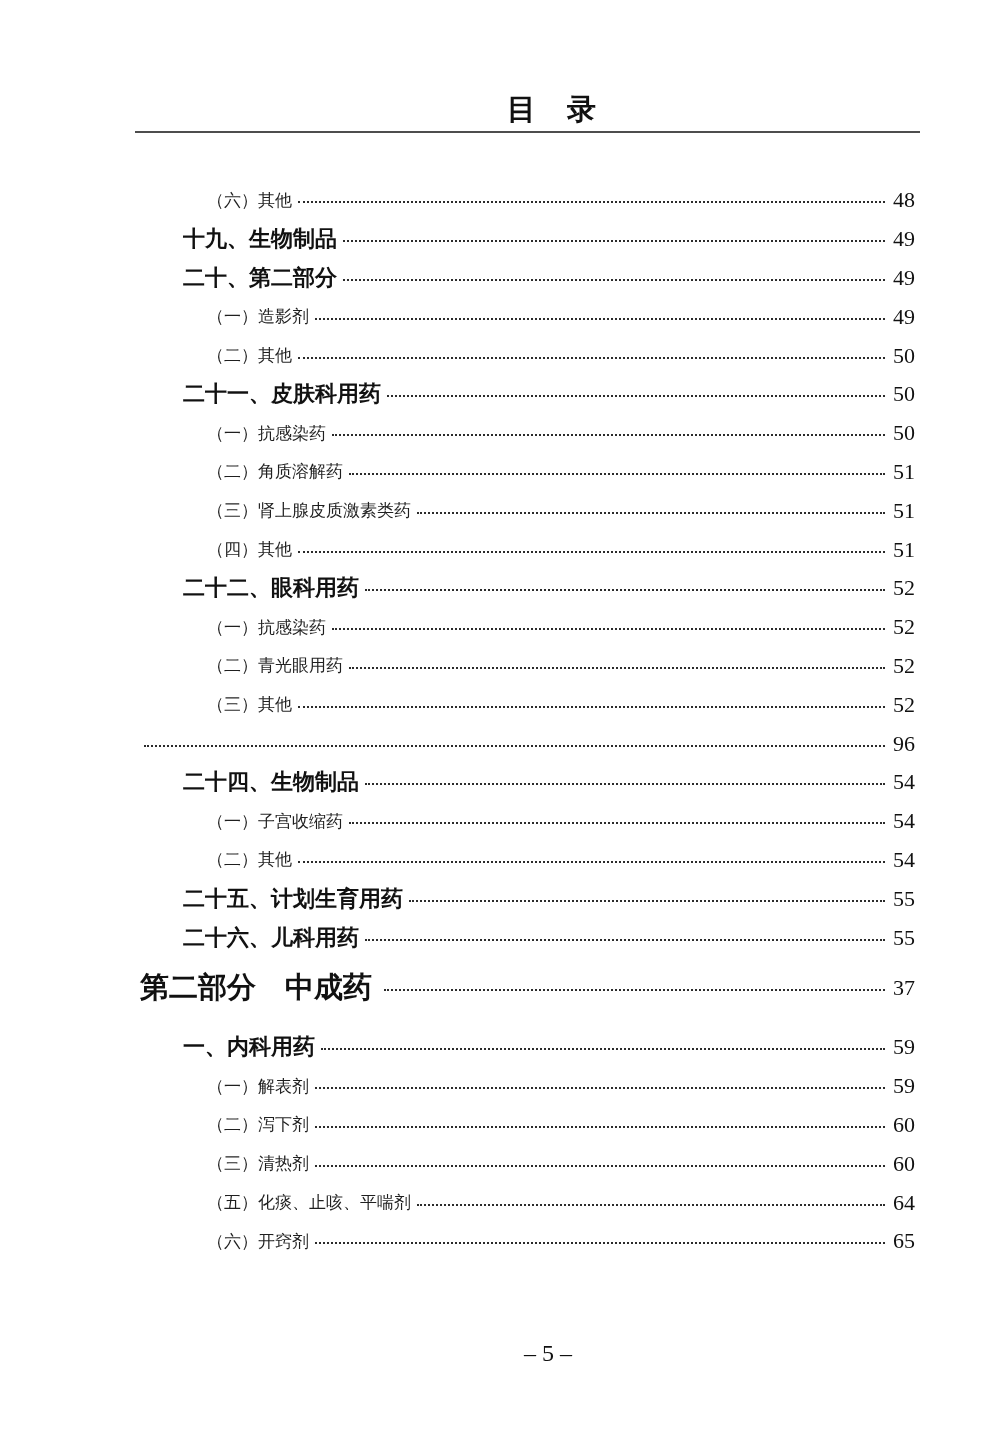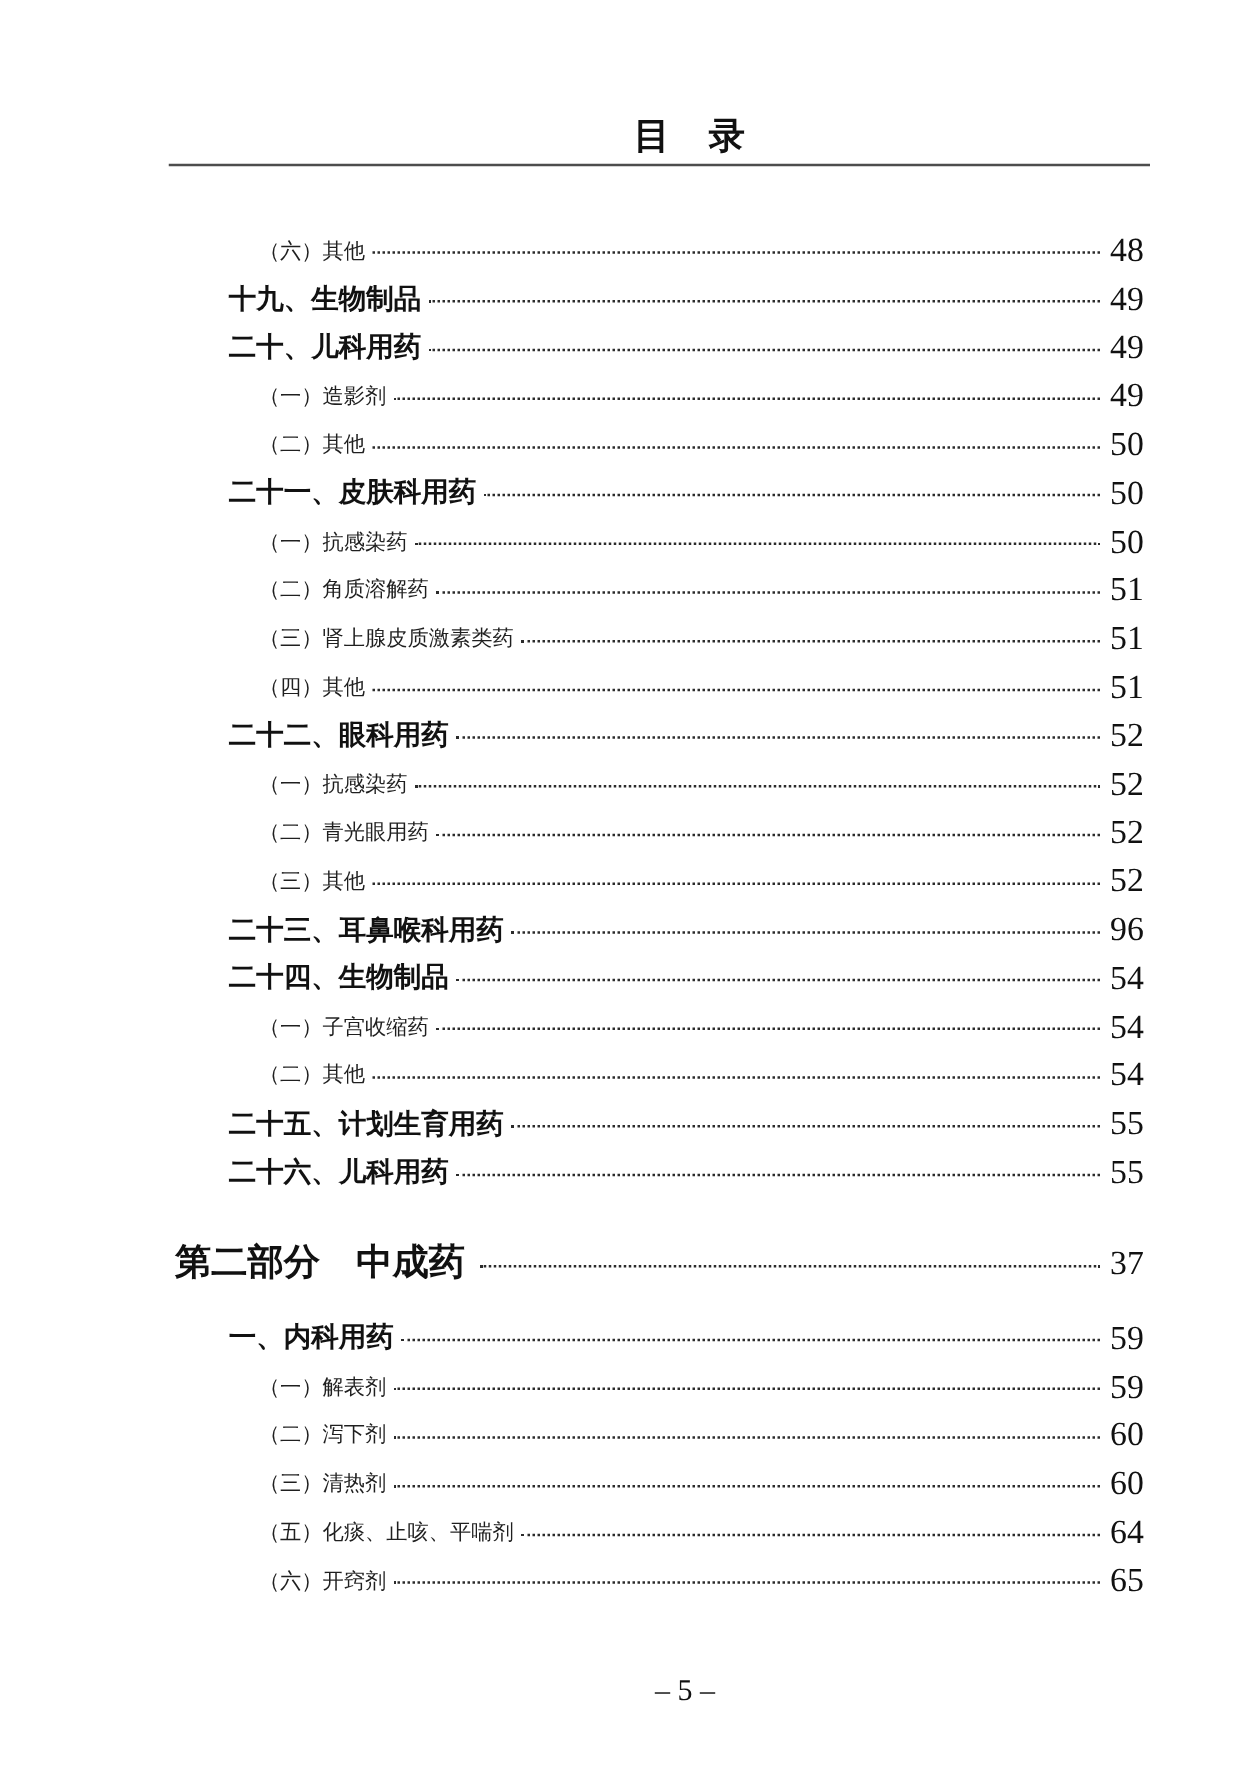--- a/index.html
+++ b/index.html
@@ -42,36 +42,36 @@
   .row .label{white-space:nowrap;}
   .row .dots{
     flex:1 1 auto;
     height:0;
     border-bottom:2.5px dotted var(--dots);
     margin:0 8px 0 6px;
     position:relative;top:2px;
   }
   .row .pg{
     white-space:nowrap;
-    font-size:27px;
+    font-size:22px;
     font-family:"Liberation Serif","DejaVu Serif",serif;
     color:var(--heading);
   }
   .lvl-sub .label{
     padding-left:69px;
     font-size:17px;
   }
   .lvl-chapter .label{
     padding-left:45px;
     font-size:22px;font-weight:700;color:var(--heading);
     font-family:Liberation Serif, serif;
   }
   .lvl-part{
     height:44px;
-    margin-top:32px;margin-bottom:18px;
+    margin-top:9px;margin-bottom:18px;
   }
   .lvl-part .label{
     padding-left:2px;
     font-size:29px;font-weight:700;color:var(--heading);
   }
   .lvl-part .dots{margin-left:12px;}
 
   
   .footer{
     position:absolute;left:135px;top:1341px;width:826px;
@@ -94,21 +94,21 @@
     <span class="label">（六）其他</span>
     <span class="dots"></span>
     <span class="pg">48</span>
   </div>
       <div class="row lvl-chapter">
     <span class="label">十九、生物制品</span>
     <span class="dots"></span>
     <span class="pg">49</span>
   </div>
       <div class="row lvl-chapter">
-    <span class="label">二十、儿科用药</span>
+    <span class="label">二十、第二部分</span>
     <span class="dots"></span>
     <span class="pg">49</span>
   </div>
       <div class="row lvl-sub">
     <span class="label">（一）造影剂</span>
     <span class="dots"></span>
     <span class="pg">49</span>
   </div>
       <div class="row lvl-sub">
     <span class="label">（二）其他</span>
@@ -154,21 +154,20 @@
     <span class="label">（二）青光眼用药</span>
     <span class="dots"></span>
     <span class="pg">52</span>
   </div>
       <div class="row lvl-sub">
     <span class="label">（三）其他</span>
     <span class="dots"></span>
     <span class="pg">52</span>
   </div>
       <div class="row lvl-chapter">
-    <span class="label">二十三、耳鼻喉科用药</span>
     <span class="dots"></span>
     <span class="pg">96</span>
   </div>
       <div class="row lvl-chapter">
     <span class="label">二十四、生物制品</span>
     <span class="dots"></span>
     <span class="pg">54</span>
   </div>
       <div class="row lvl-sub">
     <span class="label">（一）子宫收缩药</span>

